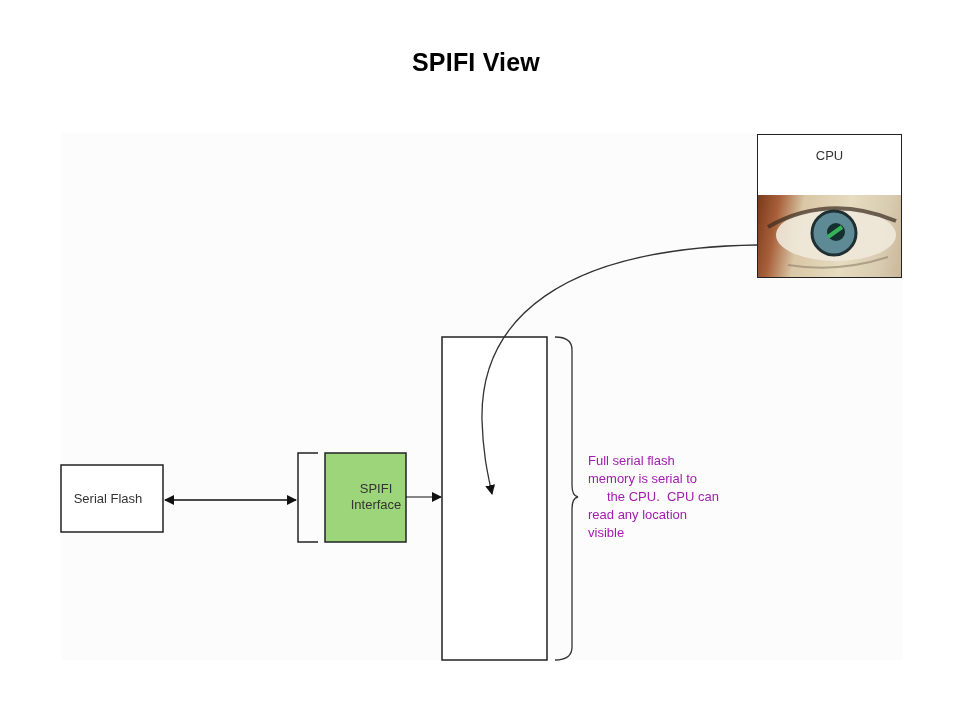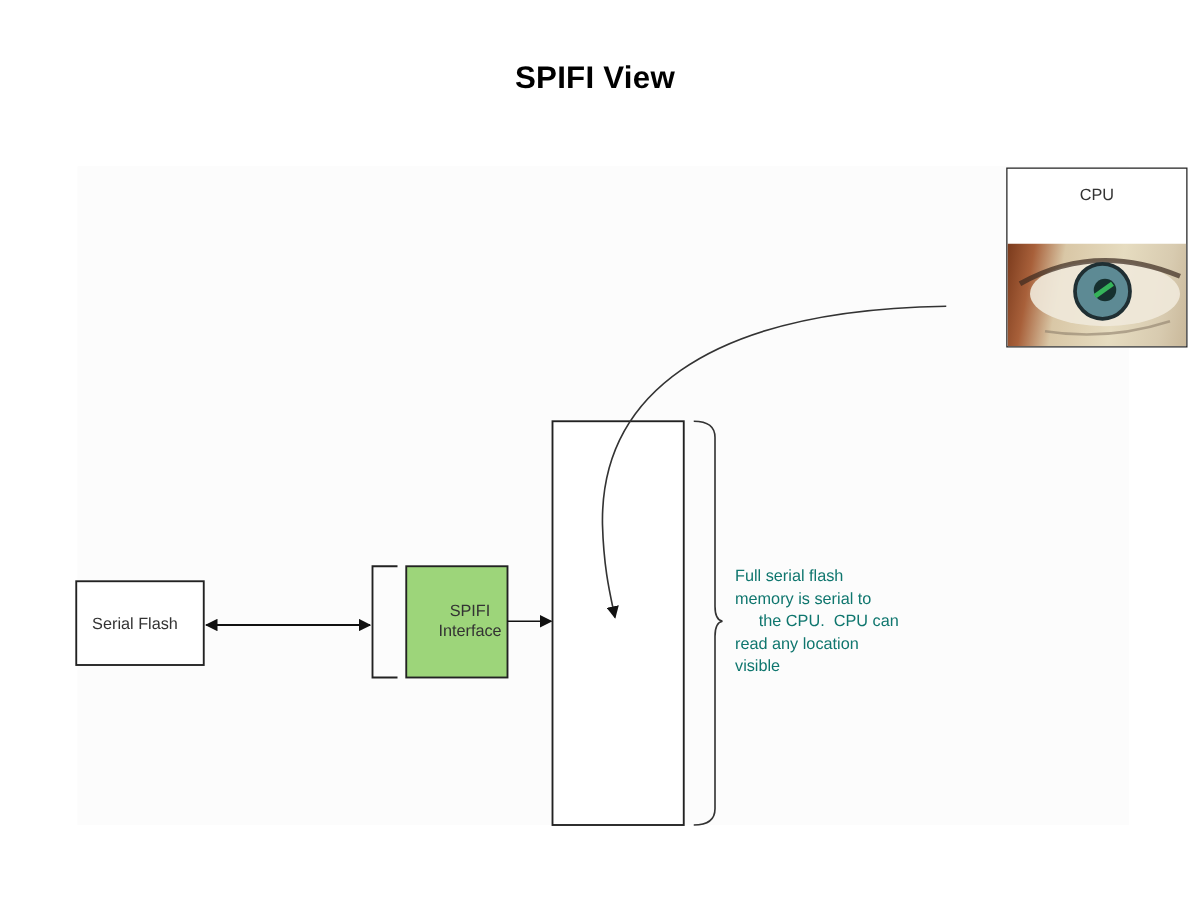--- a/index.html
+++ b/index.html
@@ -16,30 +16,30 @@
       position: absolute; left: 62px; top: 133px; width: 841px; height: 527px;
       background: #fcfcfc;
     }
     svg.diagram { position: absolute; left: 0; top: 0; }
     .box-label {
       position: absolute; text-align: center; color: #333;
       font-size: 13px; line-height: 16px;
     }
     .cpu-box {
       position: absolute; left: 757px; top: 134px; width: 145px; height: 144px;
-      border: 1.5px solid #222; background: #fff; box-sizing: border-box; overflow: hidden; margin-left: 48px;
+      border: 1.5px solid #222; background: #fff; box-sizing: border-box; overflow: hidden;
     }
     .cpu-label { position: absolute; left: 0; top: 13px; width: 100%; text-align: center; font-size: 13px; color: #333; }
     .eye-img {
       position: absolute; left: 0; bottom: 0; width: 100%; height: 82px;
       background: linear-gradient(100deg, #7a3a1c 0%, #a8603a 14%, #d9c7a6 30%, #e6dcc0 60%, #d8cbb0 85%, #c9b89a 100%);
     }
     .desc {
       position: absolute; left: 588px; top: 452px; width: 150px;
-      font-size: 13px; line-height: 18px; color: #0f766e;
+      font-size: 13px; line-height: 18px; color: #a21caf;
     }
   </style>
 </head>
 <body>
 
 <div class="title">SPIFI View</div>
 
 <div class="panel"></div>
 
 <svg class="diagram" width="960" height="720">

